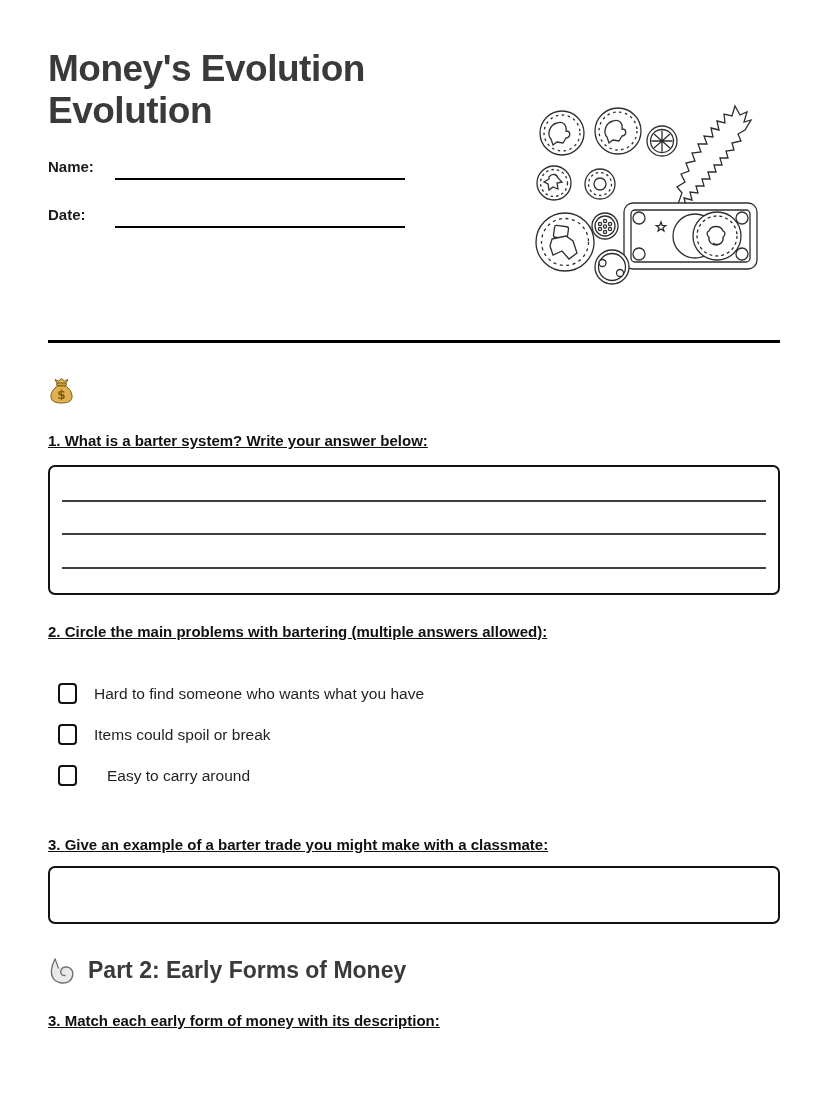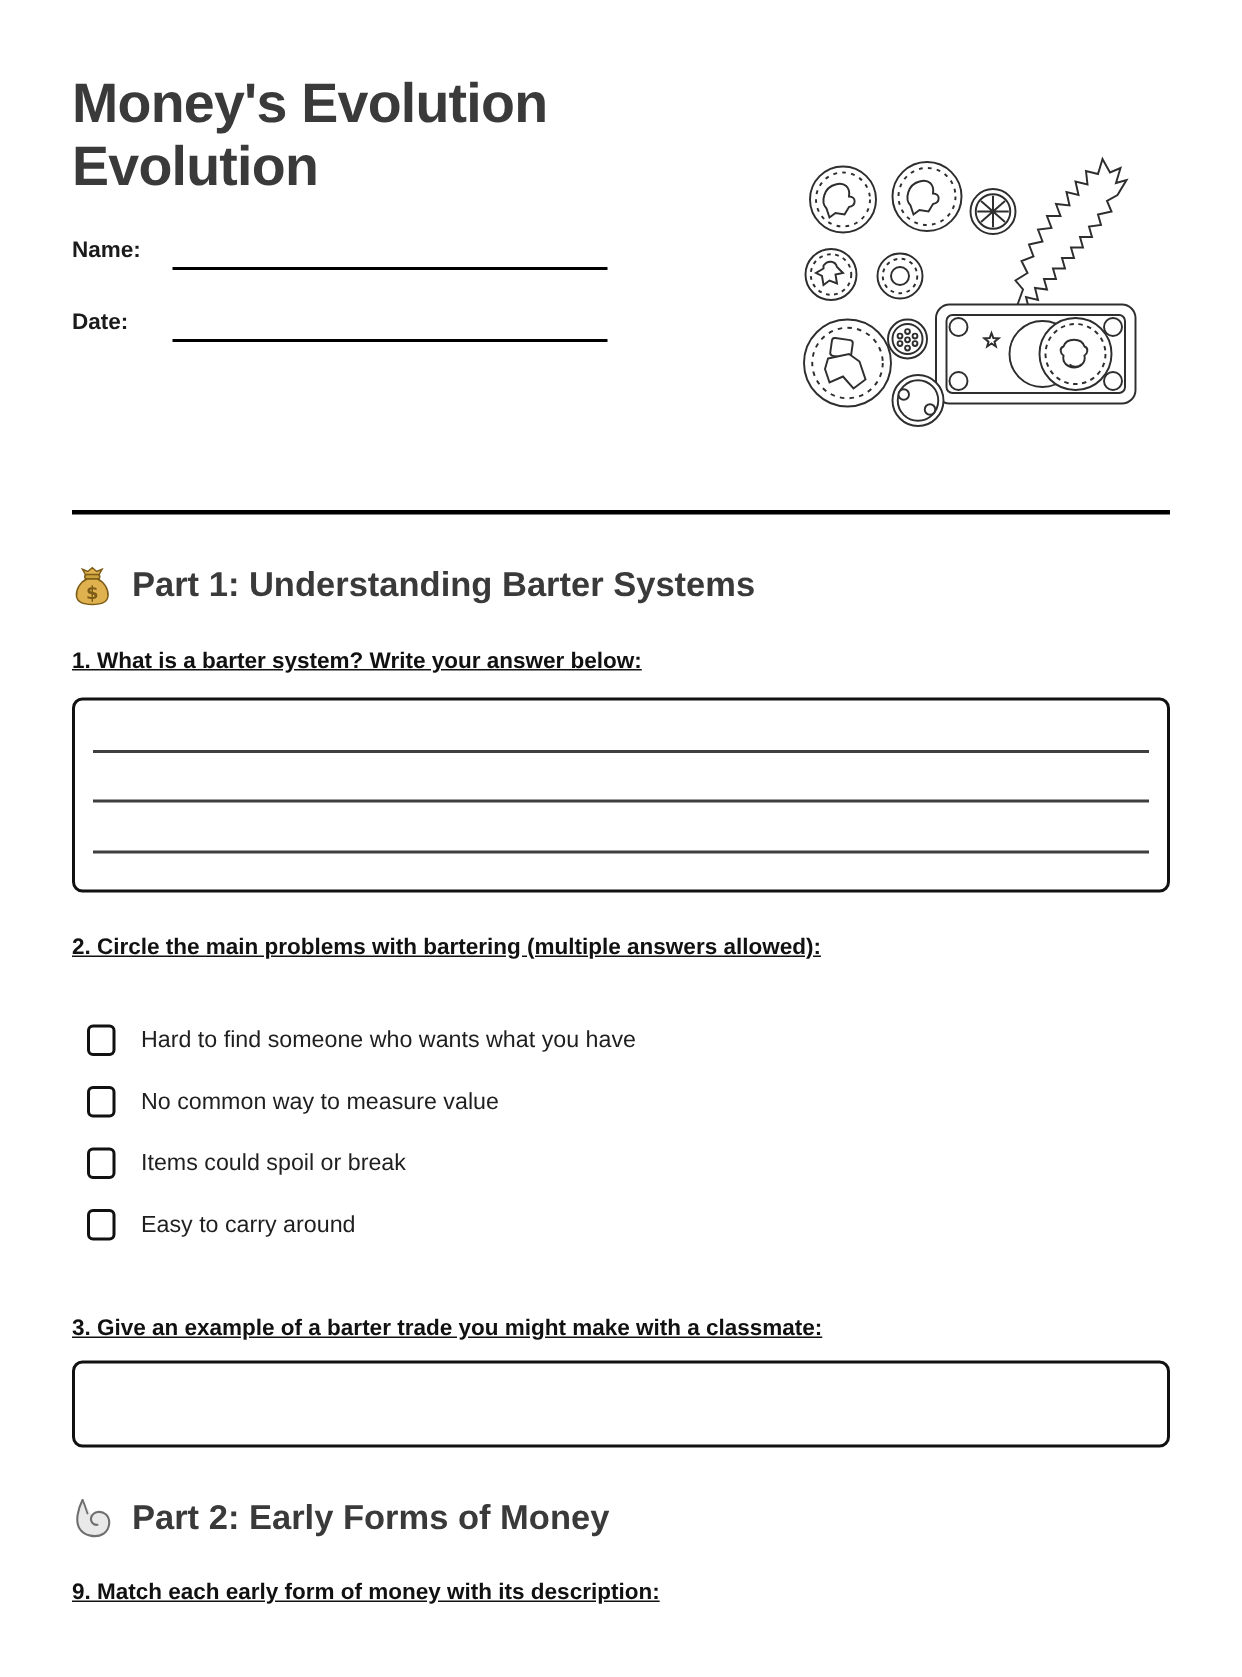--- a/index.html
+++ b/index.html
@@ -48,21 +48,21 @@
   }
   .answer-box .rule {
     position: absolute; left: 12px; right: 12px; height: 2px; background: #3f3f3f;
   }
   .rule-1 { top: 33px; }
   .rule-2 { top: 66px; }
   .rule-3 { top: 100px; }
 
   .options { margin-top: 43px; }
   .option-row { display: flex; align-items: center; margin-bottom: 19px; height: 22px; text-align: right; }
-  .option-row:last-child { margin-bottom: 0; }
+  .option-row:last-child { margin-bottom: 0; gap: 13px; }
   .checkbox {
     width: 15px; height: 17px; flex: 0 0 auto;
     border: 2.5px solid #111; border-radius: 4px;
     margin-left: 10px; margin-right: 17px;
     background: #fff;
   }
   .option-label { font-size: 15.5px; color: #1f1f1f; }
 
   .q3-label { margin-top: 49px; }
 
@@ -160,41 +160,36 @@
 
   <div class="part-heading">
     <span class="icon">
       <svg width="27" height="28" viewBox="0 0 27 28">
         <path d="M9.5,8 L7,3.5 L10.5,5 L13.5,2.5 L16.5,5 L20,3.5 L17.5,8 Z" fill="#e0b24f" stroke="#7c5c16" stroke-width="1"></path>
         <rect x="8.5" y="7" width="10" height="3" rx="1.5" fill="#caa23c" stroke="#7c5c16" stroke-width="1"></rect>
         <path d="M10,10 C5.5,12 2.5,17 3,21.5 C3.5,25.5 8,27 13.5,27 C19,27 23.5,25.5 24,21.5 C24.5,17 21.5,12 17,10 Z" fill="#e0b24f" stroke="#7c5c16" stroke-width="1"></path>
         <text x="13.5" y="23" text-anchor="middle" font-size="12" font-weight="bold" fill="#7c5c16" font-family="'DejaVu Sans', sans-serif">$</text>
       </svg>
     </span>
-    <span>Part 1: Understanding Barter Systems</span>
   </div>
 
   <div class="q-label">1. What is a barter system? Write your answer below:</div>
 
   <div class="answer-box">
     <div class="rule rule-1"></div>
     <div class="rule rule-2"></div>
     <div class="rule rule-3"></div>
   </div>
 
   <div class="q-label">2. Circle the main problems with bartering (multiple answers allowed):</div>
 
   <div class="options">
     <div class="option-row">
       <span class="checkbox"></span>
       <span class="option-label">Hard to find someone who wants what you have</span>
-    </div>
-    <div class="option-row">
-      <span class="checkbox"></span>
-      <span class="option-label">No common way to measure value</span>
     </div>
     <div class="option-row">
       <span class="checkbox"></span>
       <span class="option-label">Items could spoil or break</span>
     </div>
     <div class="option-row">
       <span class="checkbox"></span>
       <span class="option-label">Easy to carry around</span>
     </div>
   </div>
@@ -206,15 +201,15 @@
   <div class="part-heading">
     <span class="icon">
       <svg width="27" height="28" viewBox="0 0 27 28">
         <path d="M7,2 C4,8 2,16 5,21 C8,26 16,27.5 21,24.5 C25.5,21.5 26,14.5 22.5,11.5 C19.5,9 14.5,9.5 13,13 C11.8,16 14,19 17,18.5" fill="#e9e9e9" stroke="#6f6f6f" stroke-width="1.4" stroke-linecap="round"></path>
         <path d="M7,2 C9,6 9.5,9 10.5,11.5" stroke="#6f6f6f" stroke-width="1.2" fill="none"></path>
       </svg>
     </span>
     <span>Part 2: Early Forms of Money</span>
   </div>
 
-  <div class="q-label q4-label">9. Match each early form of money with its description:</div>
+  <div class="q-label q4-label">3. Match each early form of money with its description:</div>
 
 </div>
 
 </body></html>

